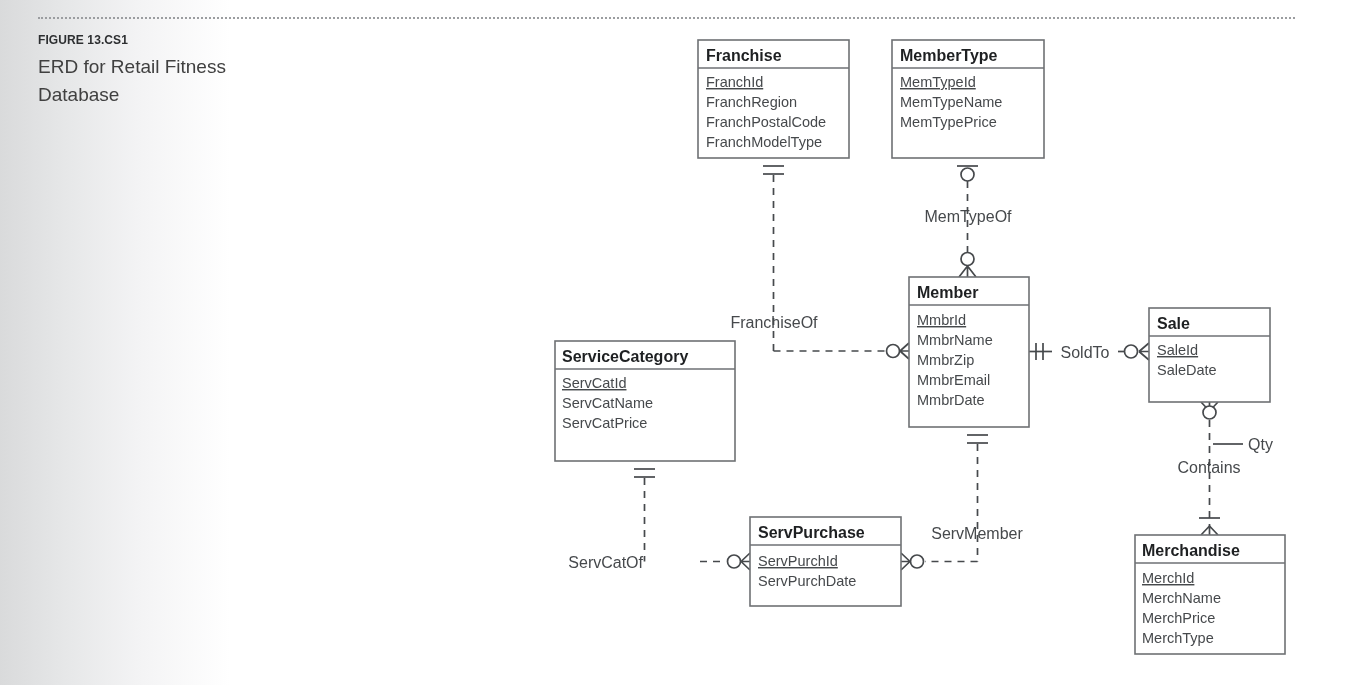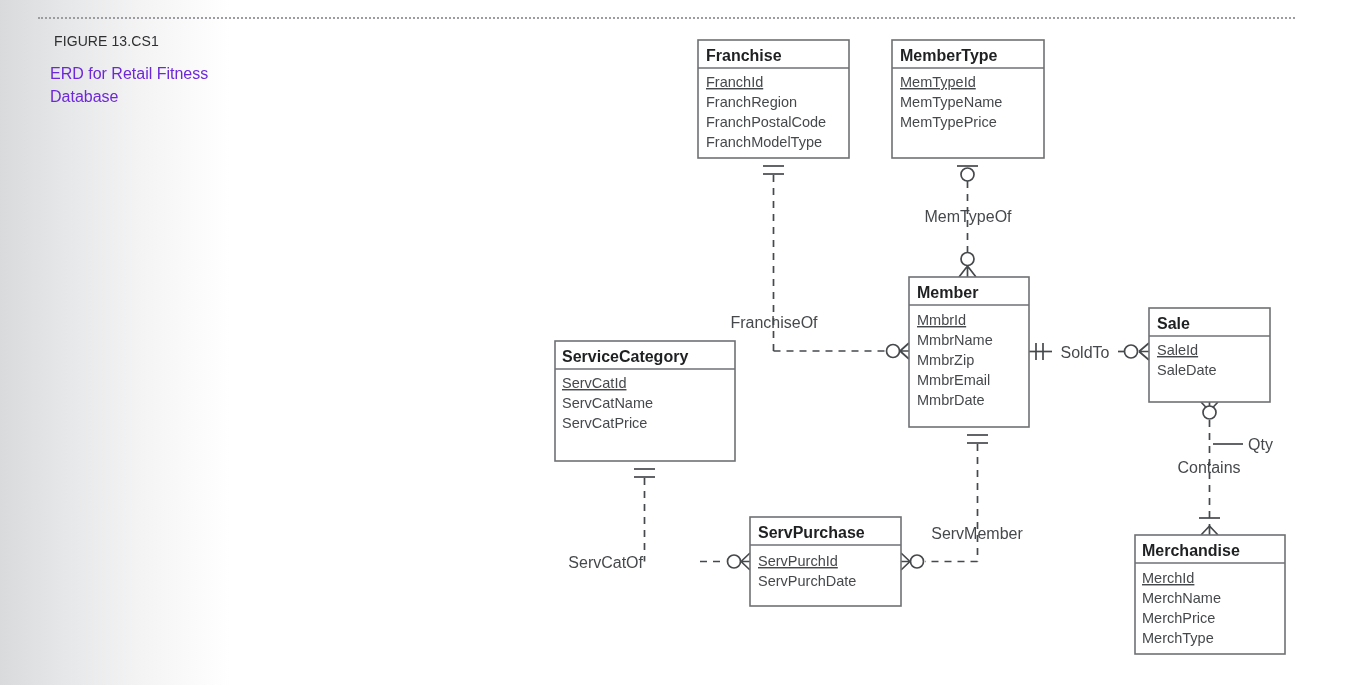--- a/index.html
+++ b/index.html
@@ -28,32 +28,32 @@
     left: 38px; top: 17px;
     width: 1257px; height: 0;
     border-top: 2px dotted #9b9da0;
   }
   #caption {
     position: absolute;
     left: 38px; top: 33px;
     width: 250px;
   }
   #caption .fig-label {
-    font-size: 14px;
-    font-weight: normal;
+    font-size: 12px;
+    font-weight: bold;
     color: #2d2f31;
     letter-spacing: 0.1px;
-    margin: 0 0 6px 16px;
+    margin: 0 0 6px 0;
     line-height: 1.2;
   }
   #caption .fig-desc {
-    font-size: 16px;
-    color: #6d28d9;
+    font-size: 19px;
+    color: #404040;
     line-height: 1.45;
-    margin: 12px;
+    margin: 0;
     max-width: 246px;
   }
   #erd {
     position: absolute;
     left: 0; top: 0;
   }
   
   .ent-title {
     font-family: "Liberation Sans", sans-serif;
     font-size: 16px;

